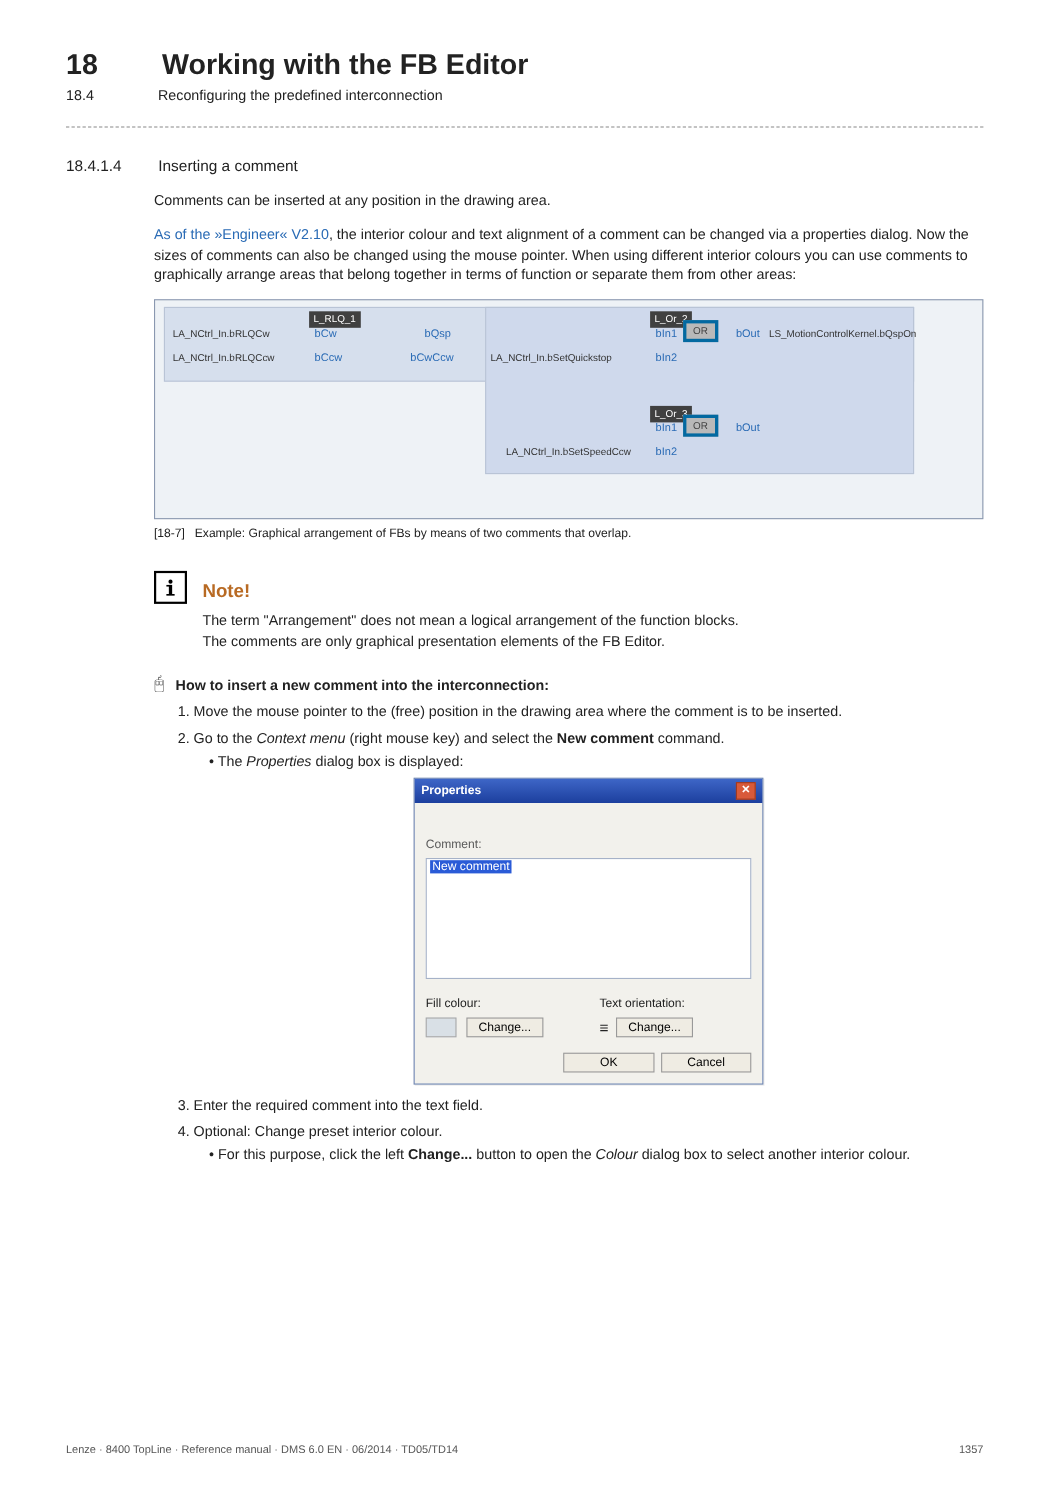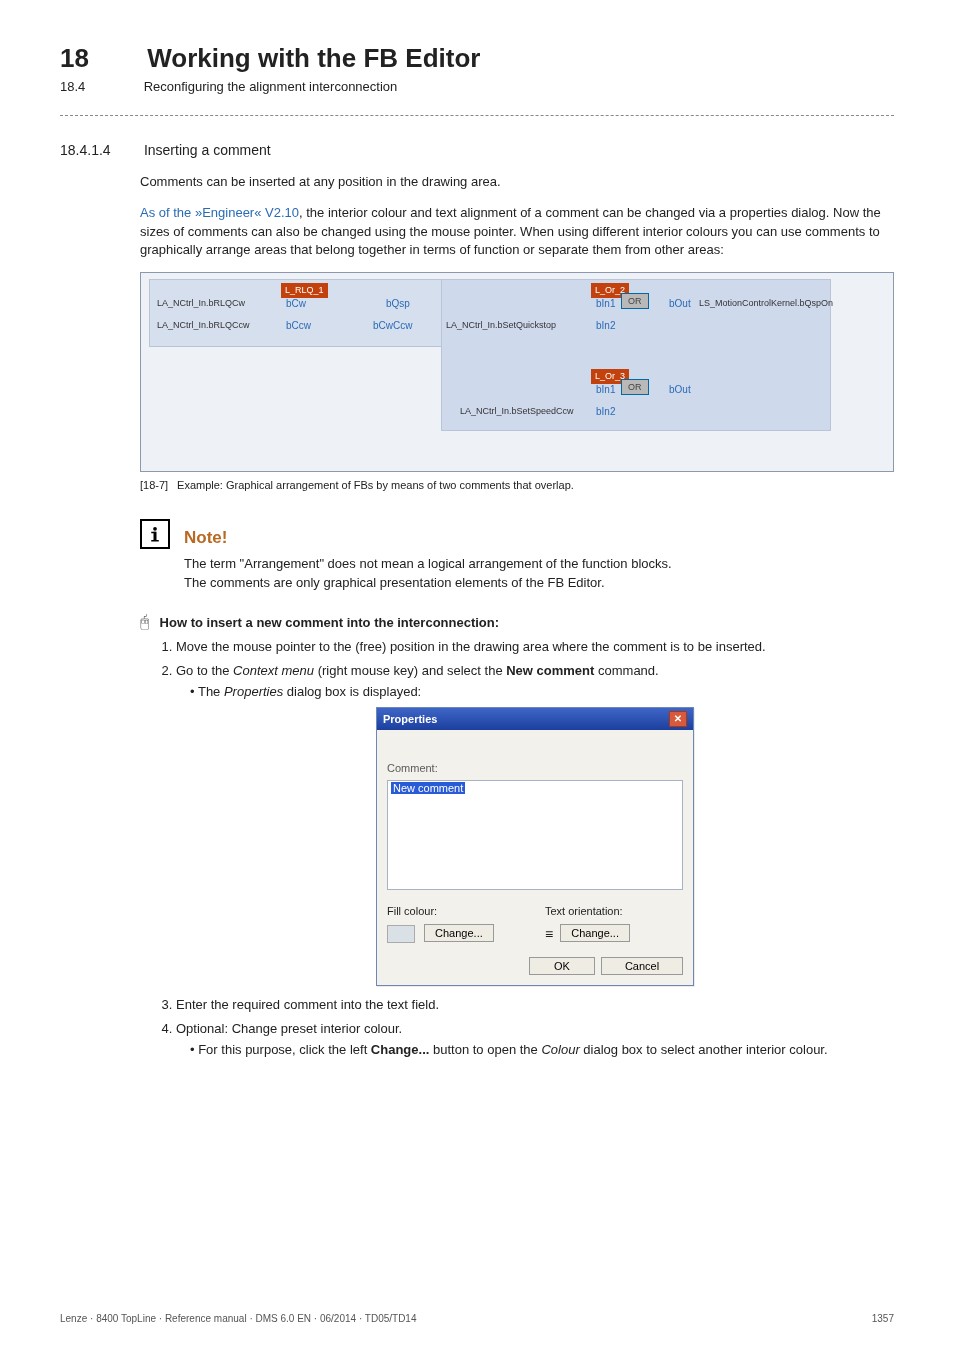--- a/index.html
+++ b/index.html
@@ -64,29 +64,29 @@
     font-size: 9px;
   }
   .port-label {
     color: #333;
   }
   .wire-label {
     color: #2a6bb5;
     font-size: 10px;
   }
   .block-title {
-    background: #c2410c;
+    background: #404040;
     color: #fff;
     padding: 1px 4px;
     font-size: 9px;
     display: inline-block;
   }
   .block-body {
     background: #b9b9b9;
-    border: 1px solid #0369a1;
+    border: 3px solid #0369a1;
     padding: 2px 6px;
     font-size: 9px;
     color: #444;
   }
   .shade-light {
     position: absolute;
     background: #d6dfed;
     border: 1px solid #b9c4d6;
   }
   .fig-caption {
@@ -265,21 +265,21 @@
 </style>
 </head>
 <body>
 
 <h1 class="page-title">
   <span class="chapter-num">18</span>
   <span>Working with the FB Editor</span>
 </h1>
 <div class="subhead">
   <span class="num">18.4</span>
-  <span>Reconfiguring the alignment interconnection</span>
+  <span>Reconfiguring the predefined interconnection</span>
 </div>
 
 <hr class="dashed">
 
 <div class="sec-heading">
   <span class="secnum">18.4.1.4</span>
   <span>Inserting a comment</span>
 </div>
 
 <div class="body-indent">
@@ -389,21 +389,21 @@
           </div>
           <div class="col">
             <div class="small">Text orientation:</div>
             <div style="margin-top:4px;">
               <span class="align-icon">≡</span>
               <button class="dlg-btn">Change...</button>
             </div>
           </div>
         </div>
         <div class="btn-row">
-          <button class="dlg-btn" style="width:66px;">OK</button>
+          <button class="dlg-btn" style="width:83px;">OK</button>
           <button class="dlg-btn" style="width:82px;">Cancel</button>
         </div>
       </div>
     </div>
   </li>
   <li>Enter the required comment into the text field.</li>
   <li>
     <span class="underline">Optional</span><span>: Change preset interior colour.</span>
     <ul class="sub">
       <li>

